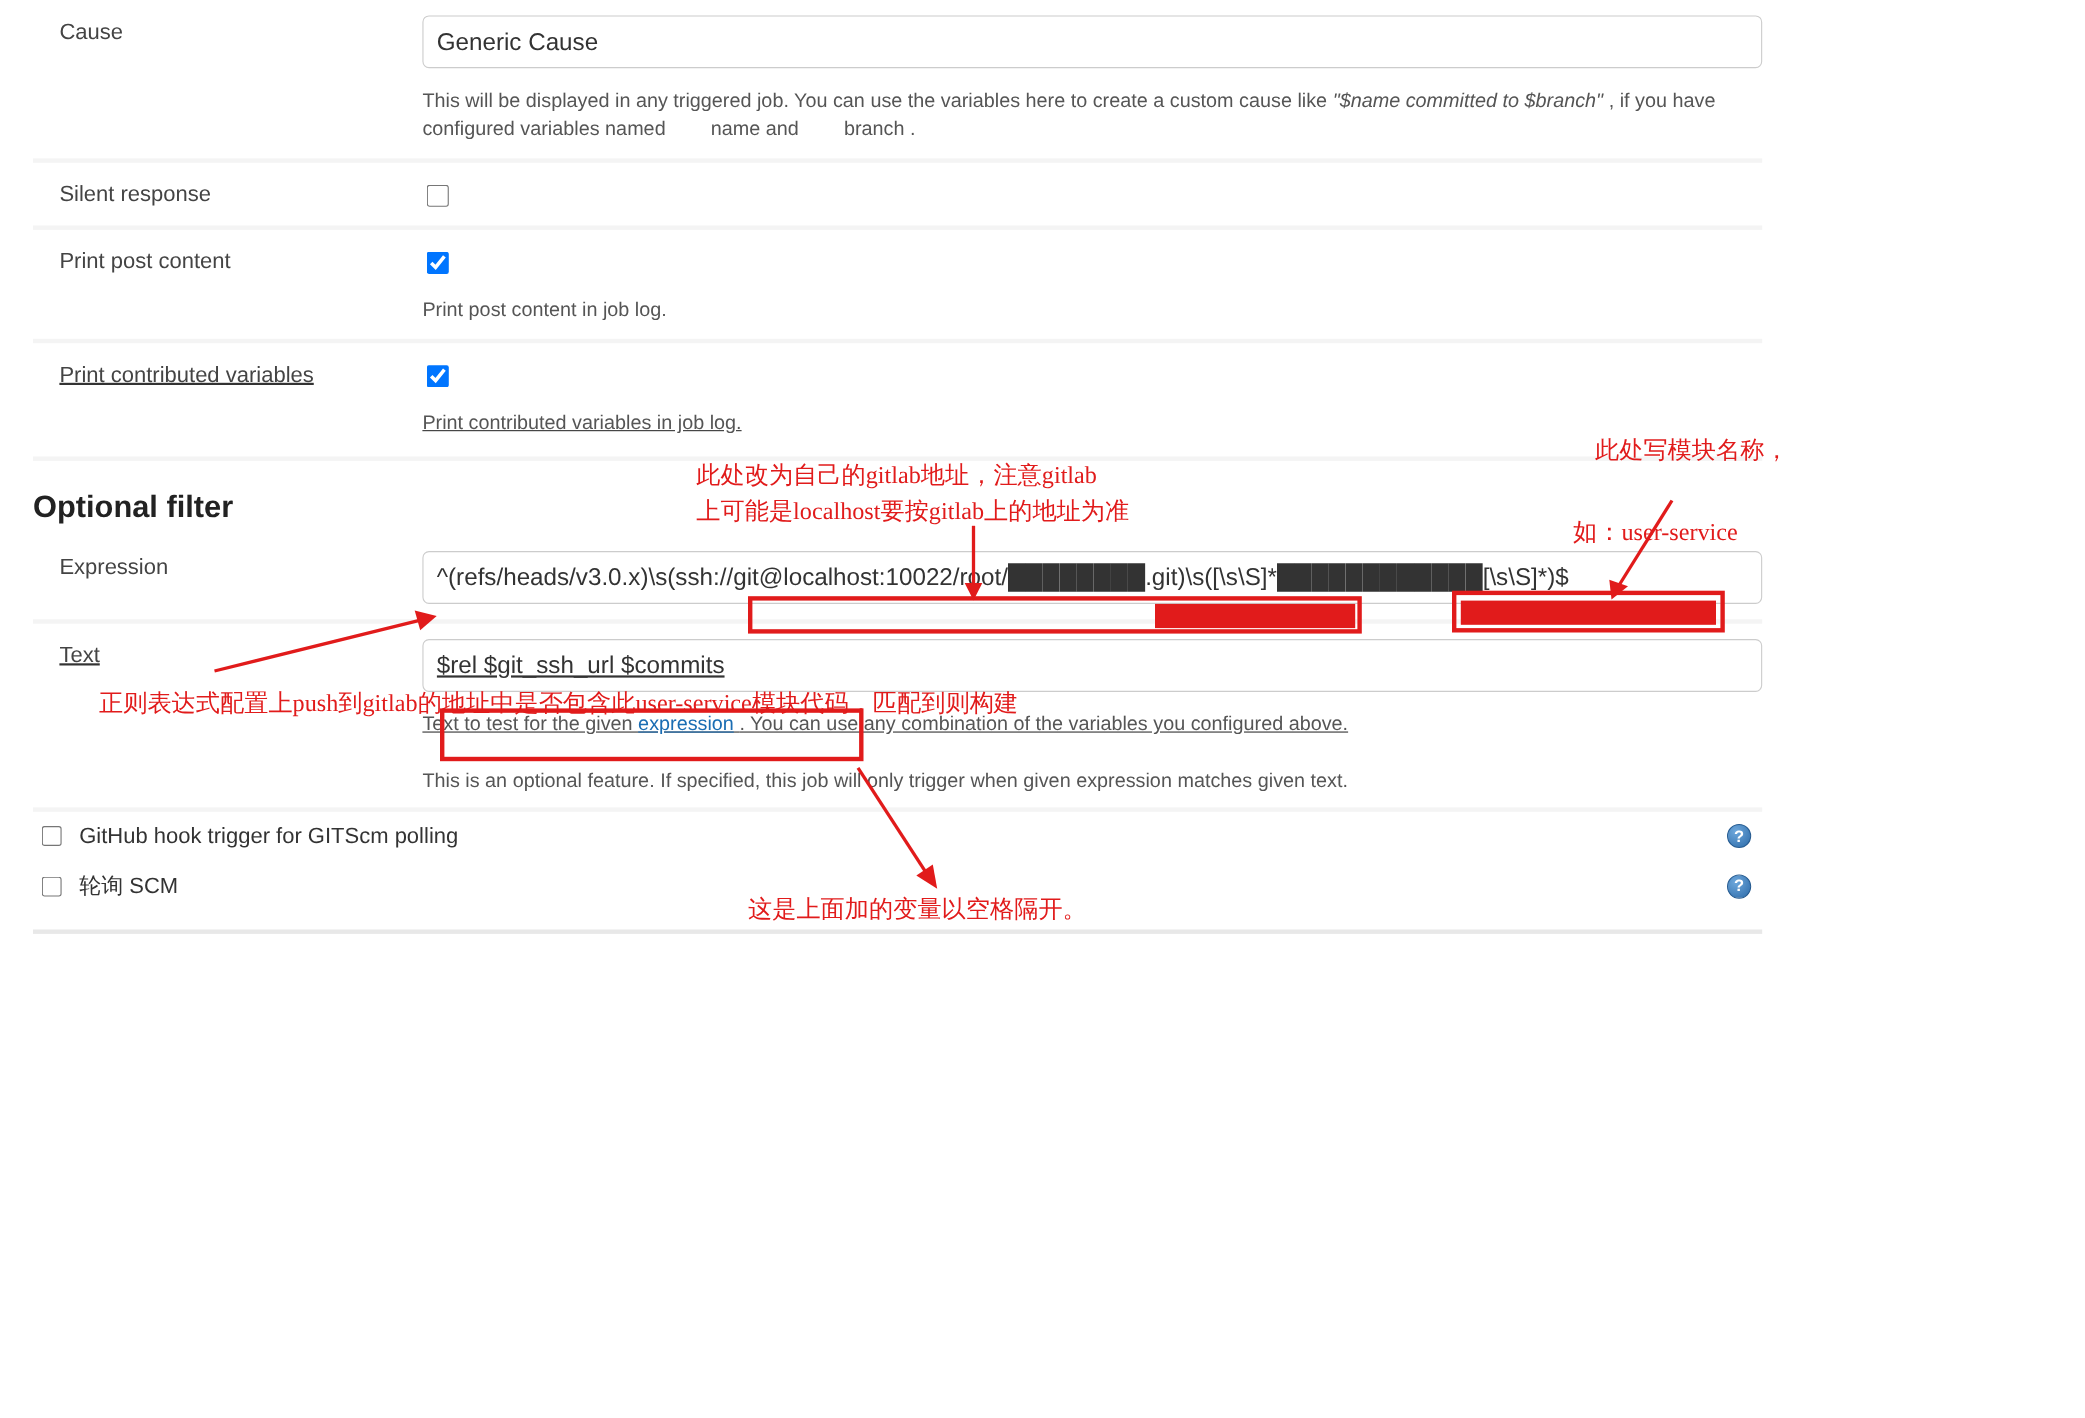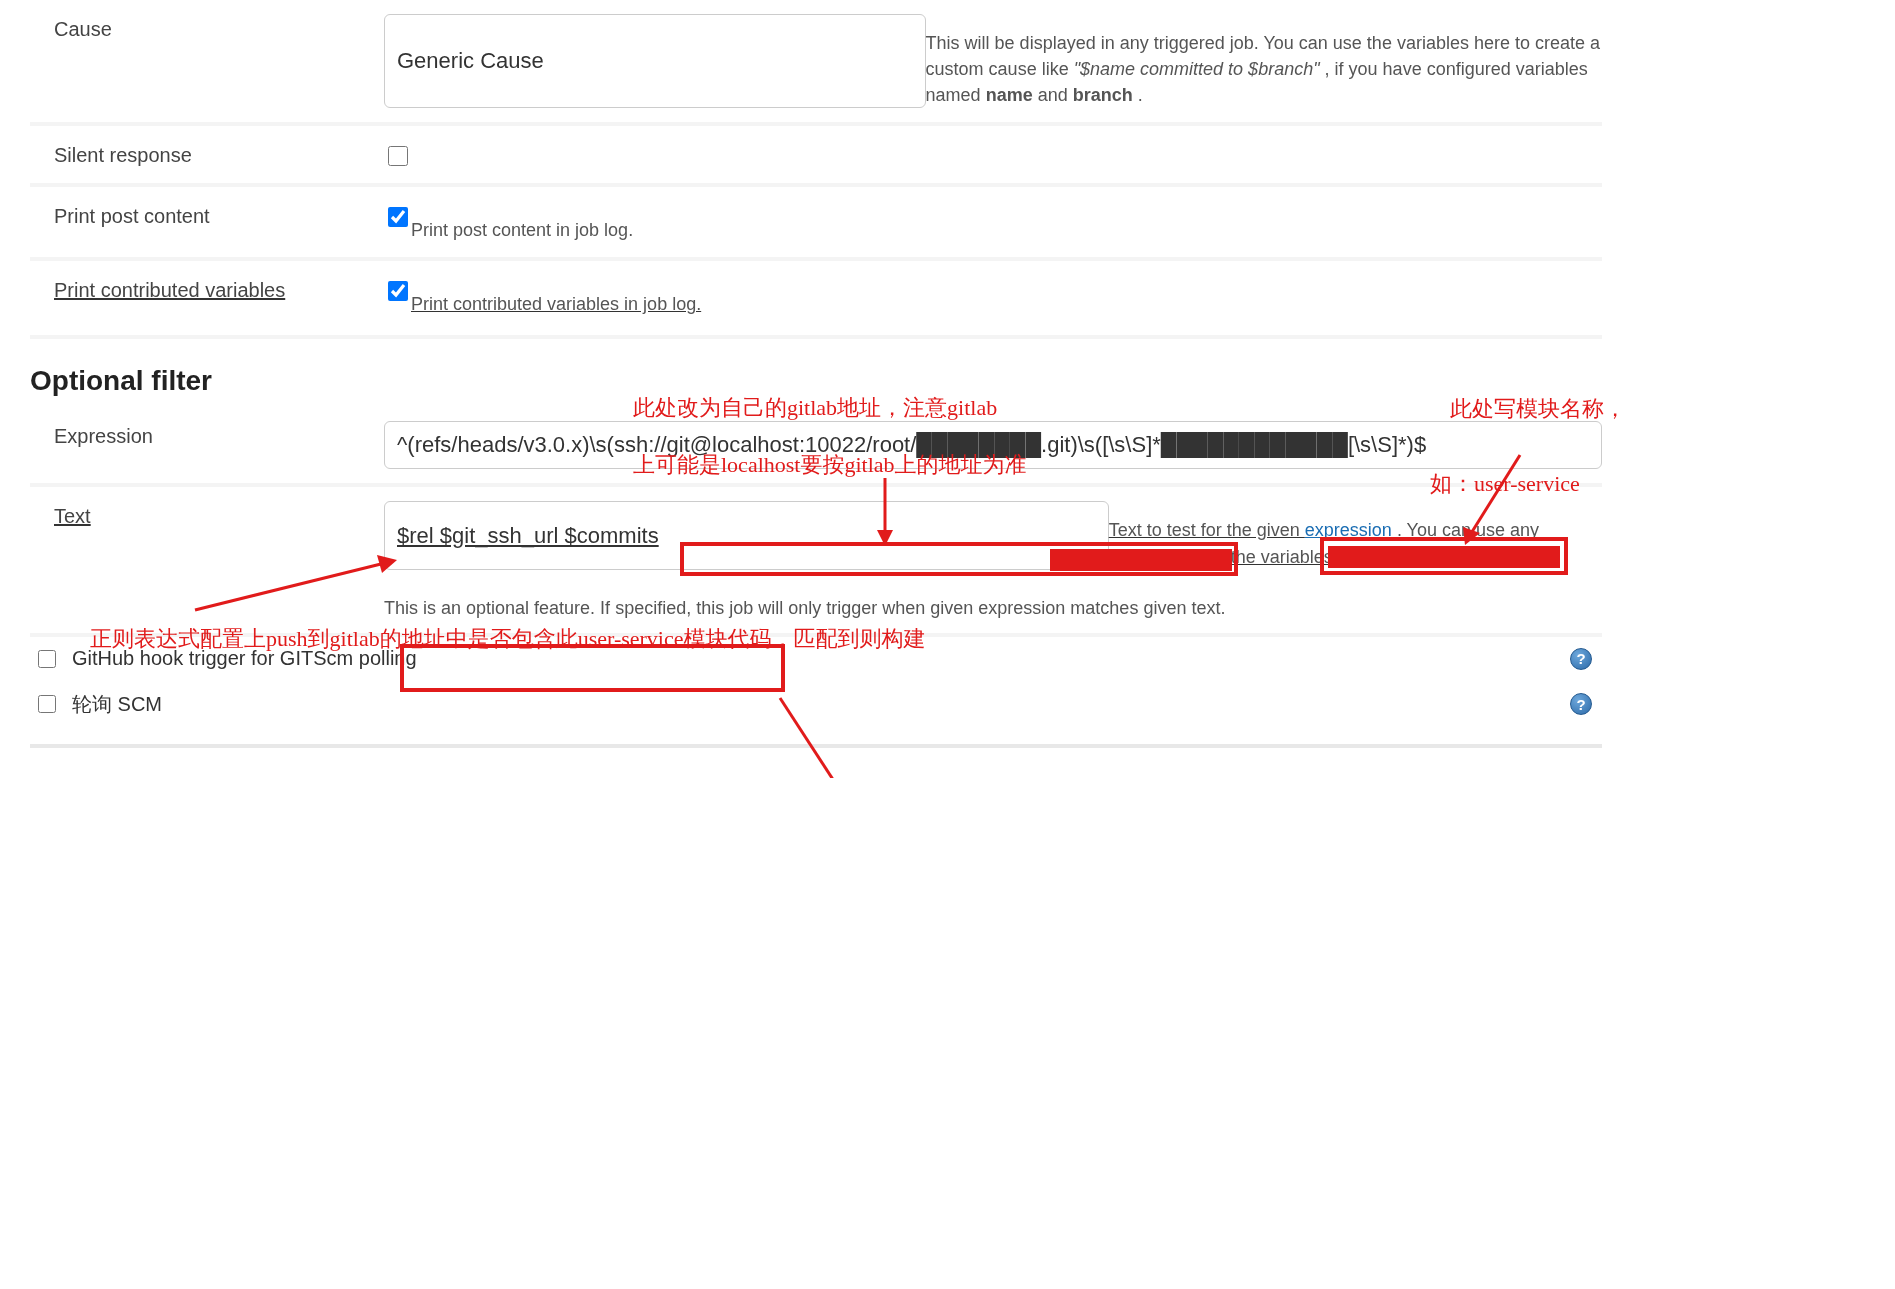--- a/index.html
+++ b/index.html
@@ -28,42 +28,42 @@
   .label-col {
     width: 330px;
     flex: 0 0 330px;
     font-size: 20px;
     color: #444;
     padding-top: 4px;
   }
   .control-col {
     flex: 1;
     display: flex;
-    flex-direction: row;
+    flex-direction: column;
   }
   .text-input {
     width: 100%;
     max-width: 1340px;
     font-size: 22px;
     padding: 10px 12px;
     border: 1px solid #ccc;
     border-radius: 6px;
     color: #333;
     font-family: inherit;
   }
   .help-text {
     font-size: 18px;
     color: #555;
     margin-top: 16px;
     max-width: 1340px;
     line-height: 1.45;
   }
   .help-text a { color: #1a6db3; text-decoration: underline; }
   .help-text em { font-style: italic; }
-  .help-text b { font-weight: bold; }
+  .help-text b { font-weight: normal; margin-left: 36px; }
   .checkbox {
     width: 20px;
     height: 20px;
     margin-top: 6px;
   }
   .section-title {
     font-size: 28px;
     font-weight: bold;
     color: #222;
     padding: 26px 0 10px 0;
@@ -226,21 +226,21 @@
     <input type="checkbox" class="cb" style="">
     <span>轮询 SCM</span>
     <span class="spacer"></span>
     <span class="help-icon">?</span>
   </div>
 
   <div class="separator-line"></div>
 
   <div class="anno-layer">
 
-    <div class="anno-text" style="left:633px; top:391px;">此处改为自己的gitlab地址，注意gitlab</div>
+    <div class="anno-text" style="left:633px; top:415px;">此处改为自己的gitlab地址，注意gitlab</div>
     <div class="anno-text" style="left:633px; top:448px;">上可能是localhost要按gitlab上的地址为准</div>
     <svg class="arrow" style="left:870px; top:478px;" width="40" height="70">
       <line x1="15" y1="0" x2="15" y2="55"></line>
       <polygon points="15,68 7,52 23,52"></polygon>
     </svg>
 
     <div class="anno-text" style="left:1430px; top:392px;margin-left:20px;">此处写模块名称，</div>
     <div class="anno-text" style="left:1430px; top:425px;margin-top:42px;">如：user-service</div>
     <svg class="arrow" style="left:1460px; top:455px;" width="100" height="95">
       <line x1="60" y1="0" x2="10" y2="80"></line>

